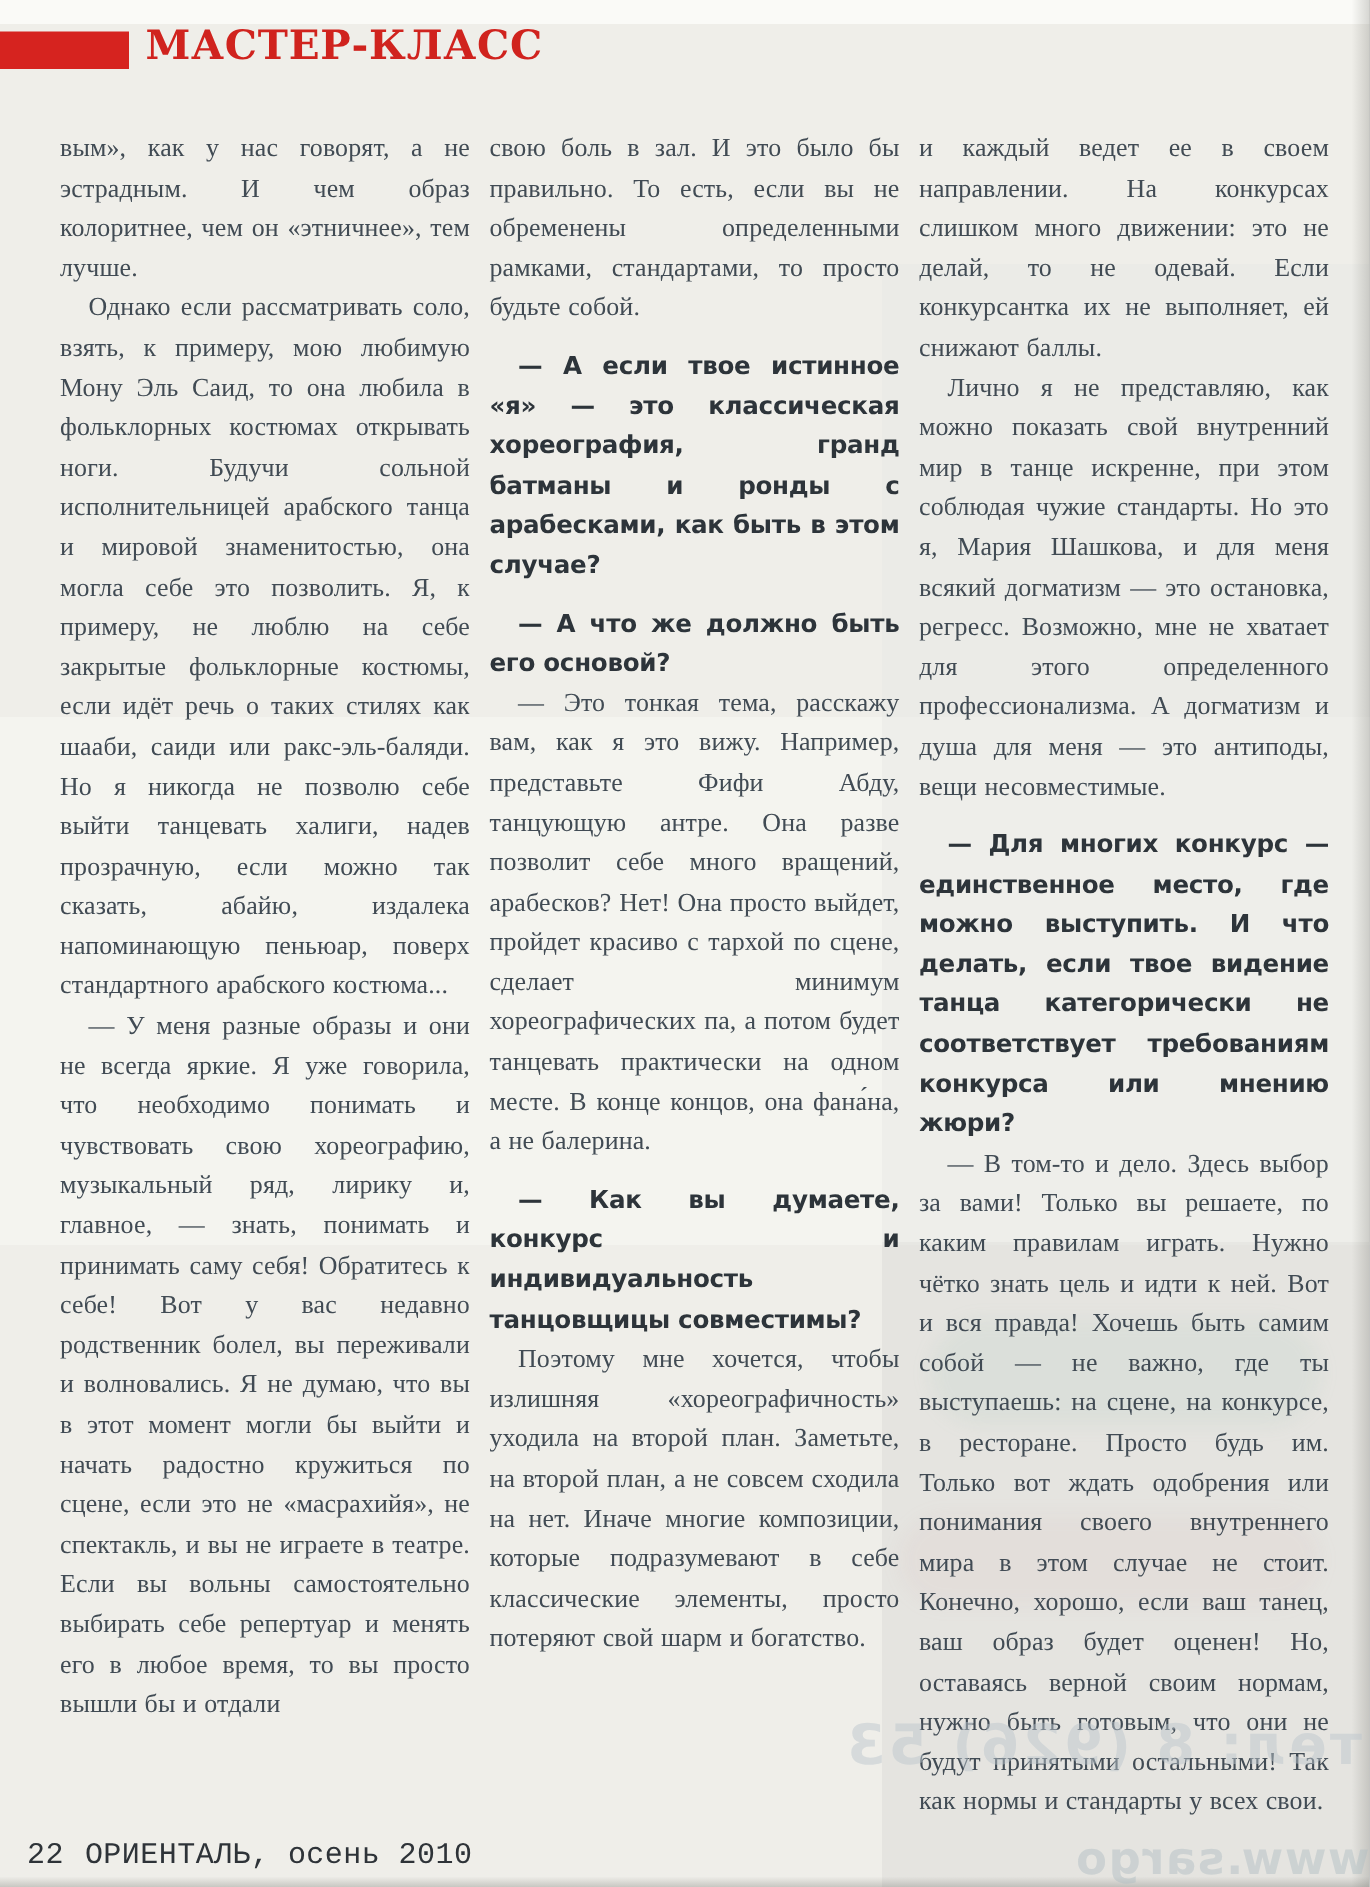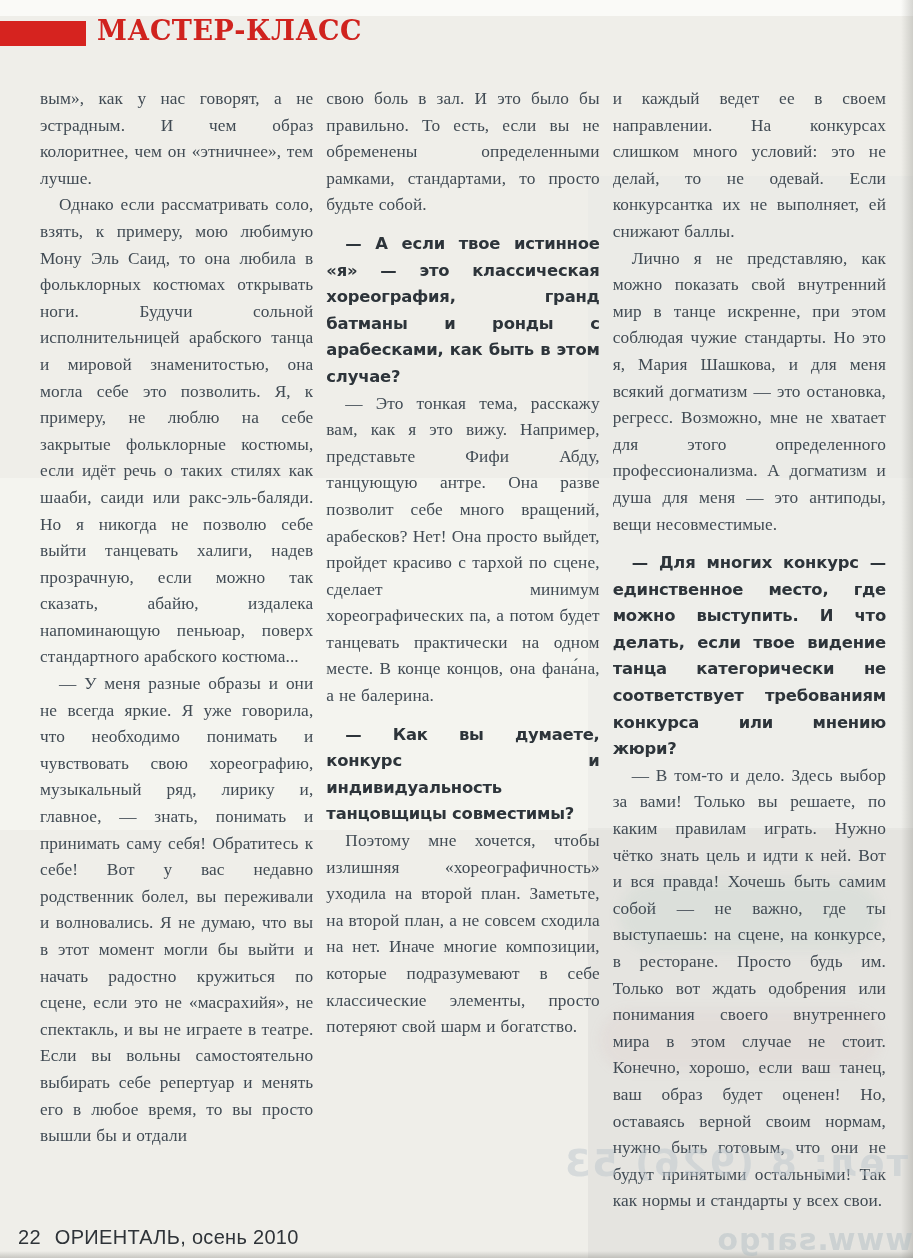--- a/index.html
+++ b/index.html
@@ -48,21 +48,21 @@
   .para.indent{text-indent:19px;}
   .para.question{
     font-family:"DejaVu Sans", sans-serif; font-weight:bold;
     font-size:16.4px; line-height:26.6px;
     color:#2d343a; letter-spacing:-.2px; word-spacing:0;margin-top:12px;
   }
 
   
   .footer{
     position:absolute; left:18px; top:1226px;
-    font-family:Liberation Sans, sans-serif;
+    font-family:Liberation Mono, monospace;
     font-size:20px; color:#2e3338; letter-spacing:.3px;
   }
   .footer .pageno{margin-right:14px;}
 
   
   .ghost{
     position:absolute; transform:scaleX(-1);
     font-family:"DejaVu Sans", sans-serif; font-weight:bold;
     white-space:nowrap; pointer-events:none;
   }
@@ -90,26 +90,27 @@
 
   <div class="columns">
     <div class="col">
         <p class="para body">вым», как у нас говорят, а не эстрадным. И чем образ колоритнее, чем он «этничнее», тем лучше.</p>
         <p class="para body indent">Однако если рассматривать соло, взять, к примеру, мою любимую Мону Эль Саид, то она любила в фольклорных костюмах открывать ноги. Будучи сольной исполнительницей арабского танца и мировой знаменитостью, она могла себе это позволить. Я, к примеру, не люблю на себе закрытые фольклорные костюмы, если идёт речь о таких стилях как шааби, саиди или ракс-эль-баляди. Но я никогда не позволю себе выйти танцевать халиги, надев прозрачную, если можно так сказать, абайю, издалека напоминающую пеньюар, поверх стандартного арабского костюма...</p>
         <p class="para body indent">— У меня разные образы и они не всегда яркие. Я уже говорила, что необходимо понимать и чувствовать свою хореографию, музыкальный ряд, лирику и, главное, — знать, понимать и принимать саму себя! Обратитесь к себе! Вот у вас недавно родственник болел, вы переживали и волновались. Я не думаю, что вы в этот момент могли бы выйти и начать радостно кружиться по сцене, если это не «масрахийя», не спектакль, и вы не играете в театре. Если вы вольны самостоятельно выбирать себе репертуар и менять его в любое время, то вы просто вышли бы и отдали</p>
       </div>
     <div class="col">
         <p class="para body">свою боль в зал. И это было бы правильно. То есть, если вы не обременены определенными рамками, стандартами, то просто будьте собой.</p>
         <p class="para question indent">— А если твое истинное «я» — это классическая хореография, гранд батманы и ронды с арабесками, как быть в этом случае?</p>
+        <p class="para question indent">— А что же должно быть его основой?</p>
         <p class="para body indent">— Это тонкая тема, расскажу вам, как я это вижу. Например, представьте Фифи Абду, танцующую антре. Она разве позволит себе много вращений, арабесков? Нет! Она просто выйдет, пройдет красиво с тархой по сцене, сделает минимум хореографических па, а потом будет танцевать практически на одном месте. В конце концов, она фана́на, а не балерина.</p>
         <p class="para question indent">— Как вы думаете, конкурс и индивидуальность танцовщицы совместимы?</p>
         <p class="para body indent">Поэтому мне хочется, чтобы излишняя «хореографичность» уходила на второй план. Заметьте, на второй план, а не совсем сходила на нет. Иначе многие композиции, которые подразумевают в себе классические элементы, просто потеряют свой шарм и богатство.</p>
       </div>
     <div class="col">
-        <p class="para body">и каждый ведет ее в своем направлении. На конкурсах слишком много условий: это не делай, то не одевай. Если конкурсантка их не выполняет, ей снижают баллы.</p>
+        <p class="para body">и каждый ведет ее в своем направлении. На конкурсах слишком много движении: это не делай, то не одевай. Если конкурсантка их не выполняет, ей снижают баллы.</p>
         <p class="para body indent">Лично я не представляю, как можно показать свой внутренний мир в танце искренне, при этом соблюдая чужие стандарты. Но это я, Мария Шашкова, и для меня всякий догматизм — это остановка, регресс. Возможно, мне не хватает для этого определенного профессионализма. А догматизм и душа для меня — это антиподы, вещи несовместимые.</p>
         <p class="para question indent">— Для многих конкурс — единственное место, где можно выступить. И что делать, если твое видение танца категорически не соответствует требованиям конкурса или мнению жюри?</p>
         <p class="para body indent">— В том-то и дело. Здесь выбор за вами! Только вы решаете, по каким правилам играть. Нужно чётко знать цель и идти к ней. Вот и вся правда! Хочешь быть самим собой — не важно, где ты выступаешь: на сцене, на конкурсе, в ресторане. Просто будь им. Только вот ждать одобрения или понимания своего внутреннего мира в этом случае не стоит. Конечно, хорошо, если ваш танец, ваш образ будет оценен! Но, оставаясь верной своим нормам, нужно быть готовым, что они не будут принятыми остальными! Так как нормы и стандарты у всех свои.</p>
       </div>
   </div>
 
   <div class="ghost phone">тел: 8 (926) 53</div>
   <div class="ghost url">www.sargo</div>
 
   <div class="footer">

